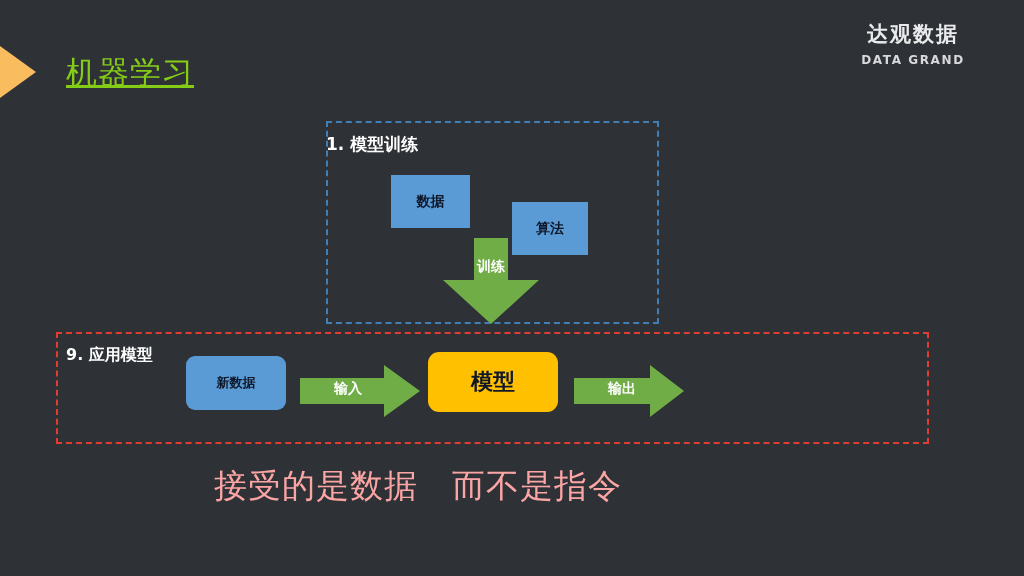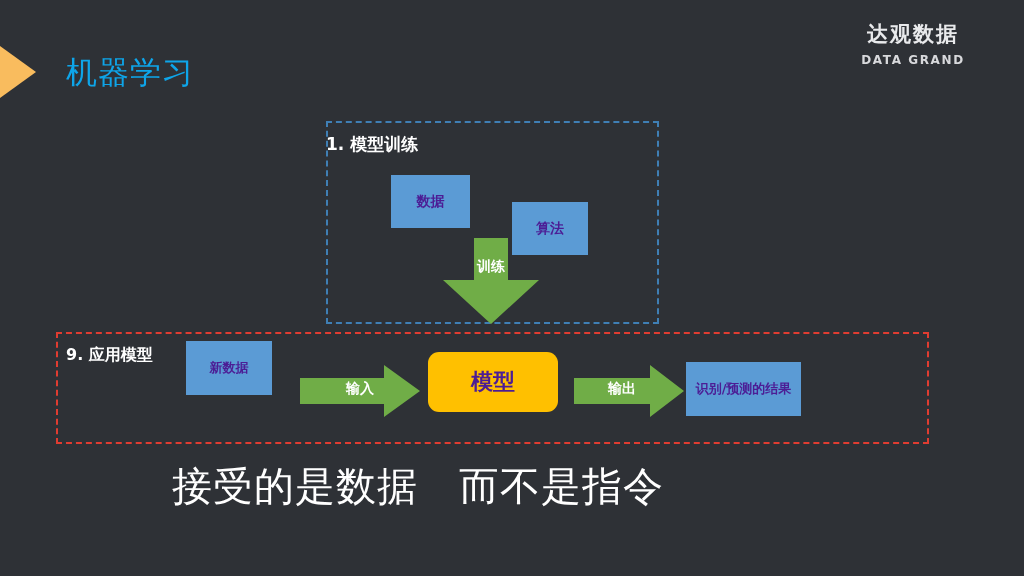--- a/index.html
+++ b/index.html
@@ -32,23 +32,24 @@
     border-top: 26px solid transparent;
     border-bottom: 26px solid transparent;
     border-left: 36px solid #f9bc5e;
   }
   .slide-title {
     position: absolute;
     left: 66px;
     top: 50px;
     font-size: 31px;
     line-height: 44px;
-    color: #0ea5e9;
+    color: #84cc16;
     letter-spacing: 1px;
     white-space: nowrap;
+    text-decoration: underline;
   }
 
   .logo {
     position: absolute;
     right: 36px;
     top: 22px;
     text-align: center;
     width: 150px;
   }
   .logo-cn {
@@ -108,67 +109,67 @@
   }
 
   
   .node {
     position: absolute;
     box-sizing: border-box;
     display: flex;
     align-items: center;
     justify-content: center;
     text-align: center;
-    color: #4c1d95;
+    color: #0f172a;
     font-weight: bold;
   }
   .node-blue { background: #5b9bd5; }
   .node-orange {
     background: #ffc000;
     border-radius: 11px;
   }
 
   .box-data   { left: 391px; top: 175px; width: 79px;  height: 53px; font-size: 14px; }
   .box-algo   { left: 512px; top: 175px; width: 76px;  height: 53px; font-size: 14px; margin-top: 27px; }
-  .box-newdata{ left: 186px; top: 341px; width: 86px; height: 54px; font-size: 13px; }
+  .box-newdata{ left: 186px; top: 356px; width: 100px; height: 54px; font-size: 13px; border-radius: 9px; }
   .box-model  { left: 428px; top: 352px; width: 130px; height: 60px; font-size: 22px; }
   .box-result { left: 686px; top: 362px; width: 115px; height: 54px; font-size: 13px; line-height: 18px; padding: 0 6px; }
 
   
   .arrow {
     position: absolute;
   }
   .arrow svg { display: block; }
   .arrow-label {
     position: absolute;
     color: #ffffff;
     font-weight: bold;
     white-space: nowrap;
     text-align: center;
   }
 
   .arrow-train   { left: 443px; top: 238px; }
   .label-train   { left: 443px; top: 258px; width: 96px; font-size: 14px; }
 
   .arrow-input   { left: 300px; top: 365px; }
-  .label-input   { left: 300px; top: 380px; width: 96px; font-size: 14px; margin-left: 12px; }
+  .label-input   { left: 300px; top: 380px; width: 96px; font-size: 14px; }
 
   .arrow-output  { left: 574px; top: 365px; }
   .label-output  { left: 574px; top: 380px; width: 96px; font-size: 14px; }
 
   
   .caption {
     position: absolute;
     left: 0;
     top: 462px;
     width: 836px;
     text-align: center;
-    font-size: 40px;
+    font-size: 33px;
     line-height: 48px;
-    color: #ffffff;
+    color: #fca5a5;
     letter-spacing: 1px;
   }
 </style>
 </head>
 <body>
 
 <div class="slide">
 
   <div class="title-marker"></div>
   <div class="slide-title">机器学习</div>
@@ -189,21 +190,20 @@
       <polygon points="31,0 65,0 65,42 96,42 48,86 0,42 31,42" fill="#70ad47"></polygon>
     </svg>
   </div>
   <div class="arrow-label label-train">训练</div>
 
   <div class="group-box group-apply"></div>
   <div class="group-heading heading-apply">9. 应用模型</div>
 
   <div class="node node-blue box-newdata">新数据</div>
   <div class="node node-orange box-model">模型</div>
-  <div class="node node-blue box-result">识别/预测的结果</div>
 
   <div class="arrow arrow-input">
     <svg width="120" height="52" viewBox="0 0 120 52">
       <polygon points="0,13 84,13 84,0 120,26 84,52 84,39 0,39" fill="#70ad47"></polygon>
     </svg>
   </div>
   <div class="arrow-label label-input">输入</div>
 
   <div class="arrow arrow-output">
     <svg width="110" height="52" viewBox="0 0 110 52">

